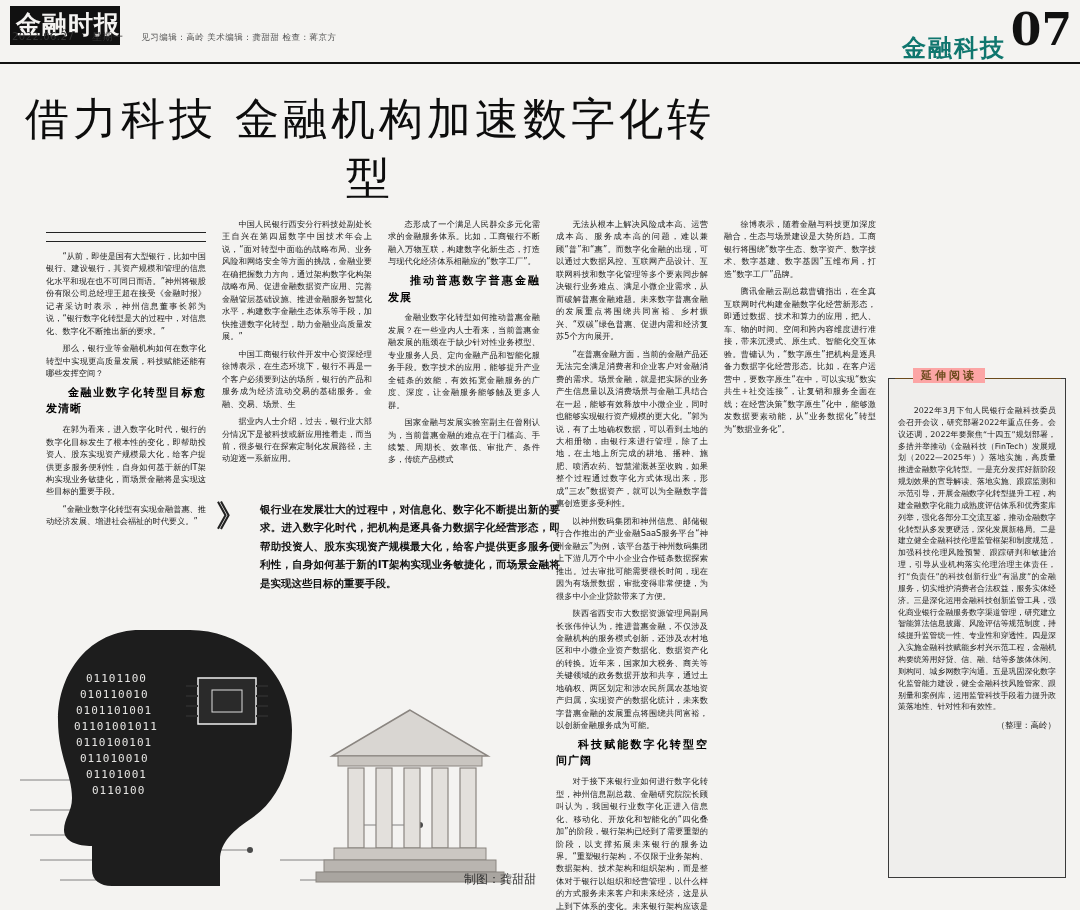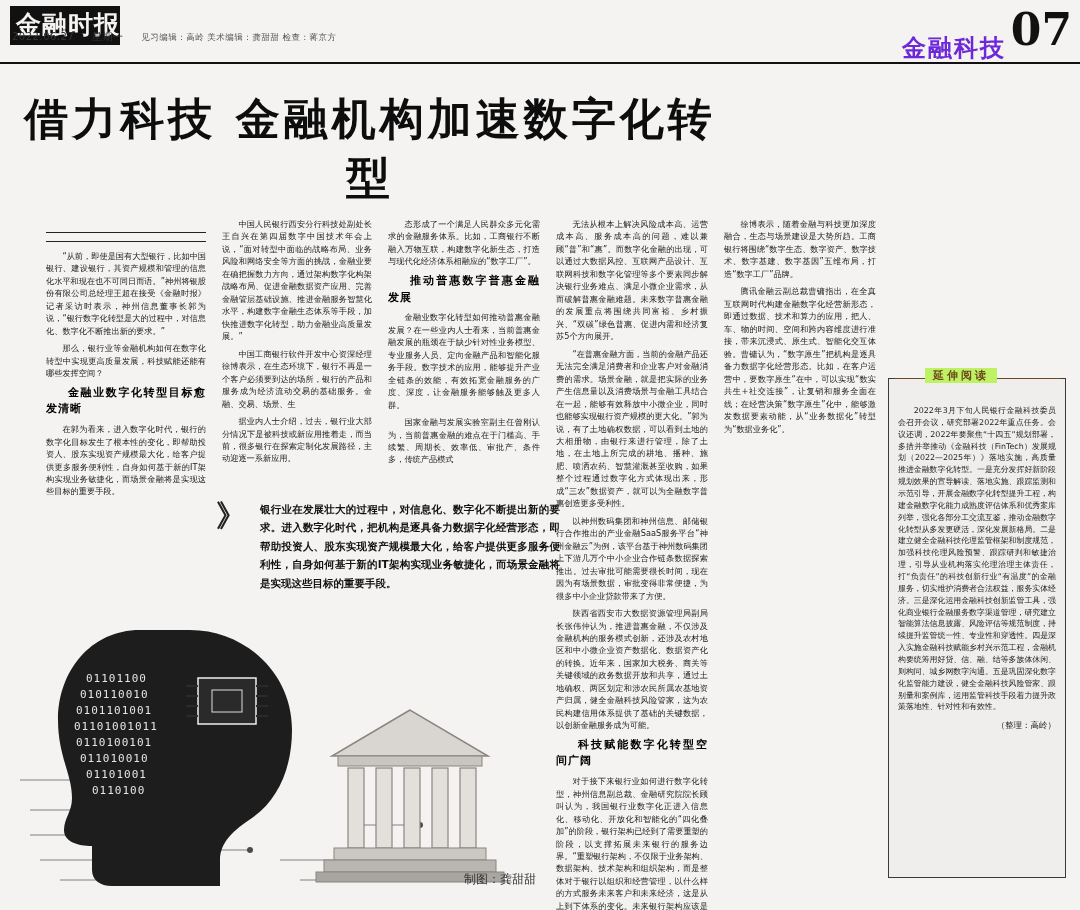--- a/index.html
+++ b/index.html
@@ -30,33 +30,33 @@
   }
   .mast-meta{
     position:absolute;left:12px;top:30px;
     font-size:10px;color:#333;letter-spacing:.5px;
   }
   .mast-meta span{margin-right:14px;}
   .mast-meta .tiny{font-size:8.5px;color:#555;}
   .section-title{
     position:absolute;right:74px;top:32px;
     font-family:"DejaVu Serif","Liberation Serif",serif;
-    font-weight:bold;font-size:24px;color:#6d28d9;letter-spacing:2px;
+    font-weight:bold;font-size:24px;color:#0f766e;letter-spacing:2px;
   }
   .page-num{
     position:absolute;right:8px;top:8px;
     font-family:"DejaVu Serif","Liberation Serif",serif;
     font-weight:bold;font-size:44px;line-height:44px;color:#111;
   }
   
   .headline{
     position:absolute;left:20px;top:90px;width:700px;
     text-align:center;
     font-family:"DejaVu Serif","Liberation Serif",serif;
-    font-weight:bold;
+    font-weight:normal;
     font-size:44px;letter-spacing:4px;color:#0d0d0d;
   }
   
   .col{
     position:absolute;
     font-size:8.2px;line-height:1.52;
     text-align:justify;
     color:#1c1c1c;
   }
   .col p{margin:0 0 5px 0;text-indent:2em;}
@@ -88,22 +88,22 @@
     font-family:"DejaVu Serif","Liberation Serif",serif;
     font-size:30px;line-height:24px;color:#222;font-weight:bold;
   }
   
   .sidebox{
     position:absolute;left:888px;top:378px;width:178px;height:500px;
     border:1px solid #3a3a3a;background:#efeeec;
     box-sizing:border-box;padding:26px 9px 8px 9px;
   }
   .sidebox-title{
-    position:absolute;left:36px;top:-11px;
-    background:#bef264;padding:0 8px;
+    position:absolute;left:24px;top:-11px;
+    background:#fca5a5;padding:0 8px;
     font-size:11px;font-weight:bold;letter-spacing:3px;color:#6b4a1c;
     font-family:"DejaVu Serif","Liberation Serif",serif;
   }
   .sidebox-title-rule{
     position:absolute;left:6px;top:-1px;width:166px;height:0;
     border-top:1px solid #6b4a1c;
   }
   .sidebox .col{position:static;width:auto;font-size:7.9px;line-height:1.5;}
   .sign{text-align:right;font-size:8.5px;margin-top:6px;}
   
@@ -132,40 +132,41 @@
   </div>
 
   <div class="headline">借力科技  金融机构加速数字化转型</div>
 
   <div class="col" id="col1">
     <div class="byline"></div>
     <p>“从前，即使是国有大型银行，比如中国银行、建设银行，其资产规模和管理的信息化水平和现在也不可同日而语。”神州将银股份有限公司总经理王超在接受《金融时报》记者采访时表示，神州信息董事长郭为说，“银行数字化转型是大的过程中，对信息化、数字化不断推出新的要求。”</p>
     <p>那么，银行业等金融机构如何在数字化转型中实现更高质量发展，科技赋能还能有哪些发挥空间？</p>
     <p class="sub">金融业数字化转型目标愈发清晰</p>
     <p>在郭为看来，进入数字化时代，银行的数字化目标发生了根本性的变化，即帮助投资人、股东实现资产规模最大化，给客户提供更多服务便利性，自身如何基于新的IT架构实现业务敏捷化，而场景金融将是实现这些目标的重要手段。</p>
+    <p>“金融业数字化转型有实现金融普惠、推动经济发展、增进社会福祉的时代要义。”</p>
   </div>
 
   <div class="col" id="col2">
     <p>中国人民银行西安分行科技处副处长王自兴在第四届数字中国技术年会上说，“面对转型中面临的战略布局、业务风险和网络安全等方面的挑战，金融业要在确把握数力方向，通过架构数字化构架战略布局、促进金融数据资产应用、完善金融管层基础设施、推进金融服务智慧化水平，构建数字金融生态体系等手段，加快推进数字化转型，助力金融业高质量发展。”</p>
     <p>中国工商银行软件开发中心资深经理徐博表示，在生态环境下，银行不再是一个客户必须要到达的场所，银行的产品和服务成为经济流动交易的基础服务。金融、交易、场景、生</p>
     <p>据业内人士介绍，过去，银行业大部分情况下是被科技或新应用推着走，而当前，很多银行在探索定制化发展路径，主动迎逐一系新应用。</p>
   </div>
 
   <div class="col" id="col3">
     <p>态形成了一个满足人民群众多元化需求的金融服务体系。比如，工商银行不断融入万物互联，构建数字化新生态，打造与现代化经济体系相融应的“数字工厂”。</p>
     <p class="sub">推动普惠数字普惠金融发展</p>
     <p>金融业数字化转型如何推动普惠金融发展？在一些业内人士看来，当前普惠金融发展的瓶颈在于缺少针对性业务模型、专业服务人员、定向金融产品和智能化服务手段。数字技术的应用，能够提升产业全链条的效能，有效拓宽金融服务的广度、深度，让金融服务能够触及更多人群。</p>
     <p>国家金融与发展实验室副主任曾刚认为，当前普惠金融的难点在于门槛高、手续繁、周期长、效率低、审批产、条件多，传统产品模式</p>
   </div>
 
   <div class="col" id="col4">
     <p>无法从根本上解决风险成本高、运营成本高、服务成本高的问题，难以兼顾“普”和“惠”。而数字化金融的出现，可以通过大数据风控、互联网产品设计、互联网科技和数字化管理等多个要素同步解决银行业务难点、满足小微企业需求，从而破解普惠金融难题。未来数字普惠金融的发展重点将围绕共同富裕、乡村振兴、“双碳”绿色普惠、促进内需和经济复苏5个方向展开。</p>
     <p>“在普惠金融方面，当前的金融产品还无法完全满足消费者和企业客户对金融消费的需求。场景金融，就是把实际的业务产生信息量以及消费场景与金融工具结合在一起，能够有效释放中小微企业，同时也能够实现银行资产规模的更大化。”郭为说，有了土地确权数据，可以看到土地的大相册物，由银行来进行管理，除了土地，在土地上所完成的耕地、播种、施肥、喷洒农药、智慧灌溉甚至收购，如果整个过程通过数字化方式体现出来，形成“三农”数据资产，就可以为全融数字普惠创造更多受利性。</p>
     <p>以神州数码集团和神州信息、邮储银行合作推出的产业金融SaaS服务平台“神州金融云”为例，该平台基于神州数码集团上下游几万个中小企业合作链条数据探索推出。过去审批可能需要很长时间，现在因为有场景数据，审批变得非常便捷，为很多中小企业贷款带来了方便。</p>
-    <p>陕西省西安市大数据资源管理局副局长张伟仲认为，推进普惠金融，不仅涉及金融机构的服务模式创新，还涉及农村地区和中小微企业资产数据化、数据资产化的转换。近年来，国家加大税务、商关等关键领域的政务数据开放和共享，通过土地确权、两区划定和涉农民所属农基地资产归属，健全金融科技风险管家，这为农民构建信用体系提供了基础的关键数据，以创新金融服务成为可能。</p>
+    <p>陕西省西安市大数据资源管理局副局长张伟仲认为，推进普惠金融，不仅涉及金融机构的服务模式创新，还涉及农村地区和中小微企业资产数据化、数据资产化的转换。近年来，国家加大税务、商关等关键领域的政务数据开放和共享，通过土地确权、两区划定和涉农民所属农基地资产归属，实现资产的数据化统计，未来数字普惠金融的发展重点将围绕共同富裕，以创新金融服务成为可能。</p>
     <p class="sub">科技赋能数字化转型空间广阔</p>
     <p>对于接下来银行业如何进行数字化转型，神州信息副总裁、金融研究院院长顾叫认为，我国银行业数字化正进入信息化、移动化、开放化和智能化的“四化叠加”的阶段，银行架构已经到了需要重塑的阶段，以支撑拓展未来银行的服务边界。“重塑银行架构，不仅限于业务架构、数据架构、技术架构和组织架构，而是整体对于银行以组织和经营管理，以什么样的方式服务未来客户和未来经济，这是从上到下体系的变化。未来银行架构应该是依基于业务视角的XaaS服务，不管业务作为服务层还是产</p>
   </div>
 
   <div class="col" id="col5">
     <p>徐博表示，随着金融与科技更加深度融合，生态与场景建设是大势所趋。工商银行将围绕“数字生态、数字资产、数字技术、数字基建、数字基因”五维布局，打造“数字工厂”品牌。</p>
     <p>腾讯金融云副总裁曹镛指出，在全真互联网时代构建金融数字化经营新形态，即通过数据、技术和算力的应用，把人、车、物的时间、空间和跨内容维度进行准接，带来沉浸式、原生式、智能化交互体验。曹镛认为，“数字原生”把机构是逐具备力数据字化经营形态。比如，在客户运营中，要数字原生“在中，可以实现“数实共生+社交连接”，让复销和服务全面在线；在经营决策“数字原生”化中，能够激发数据要素动能，从“业务数据化”转型为“数据业务化”。</p>
   </div>
 
   <div class="col" id="col6"></div>

